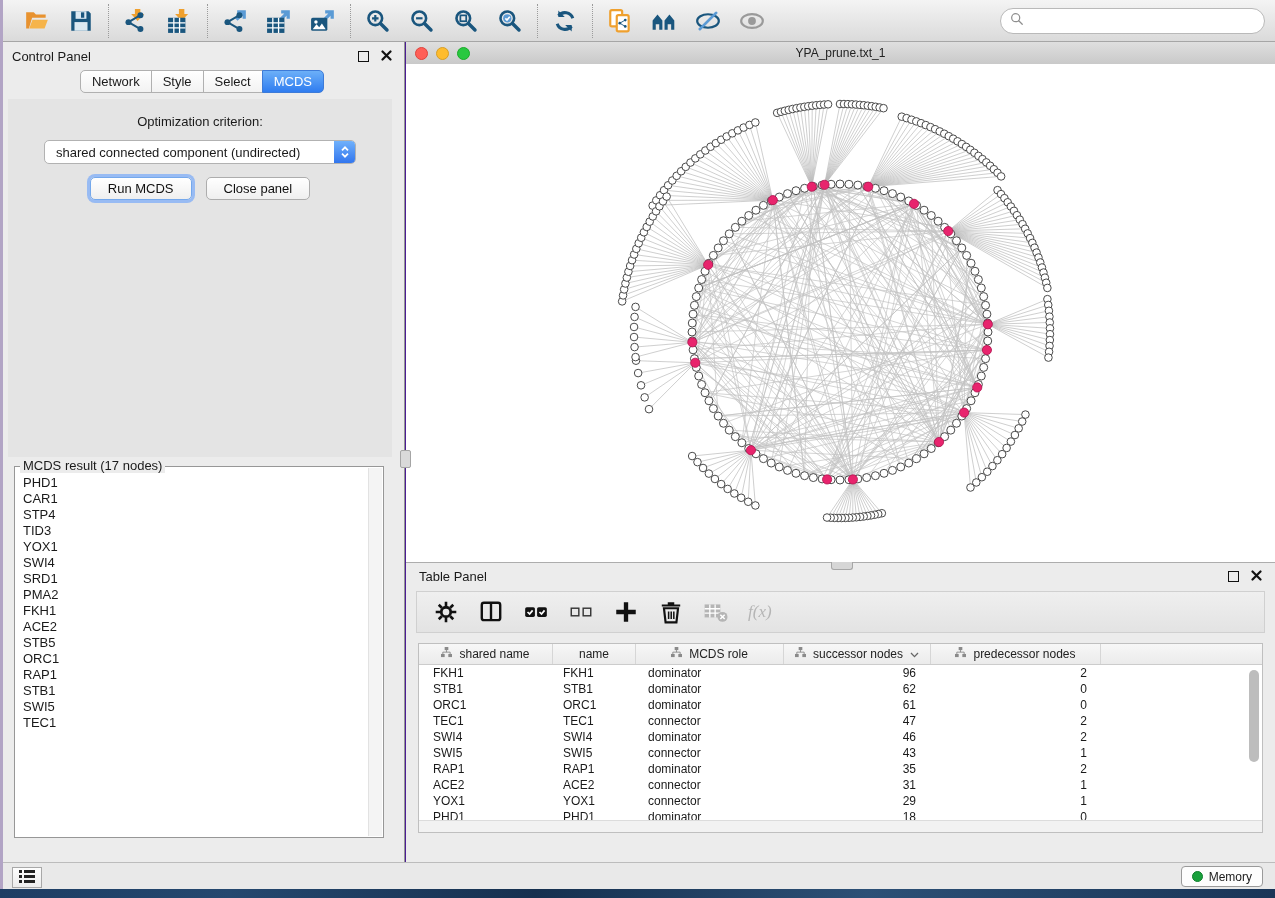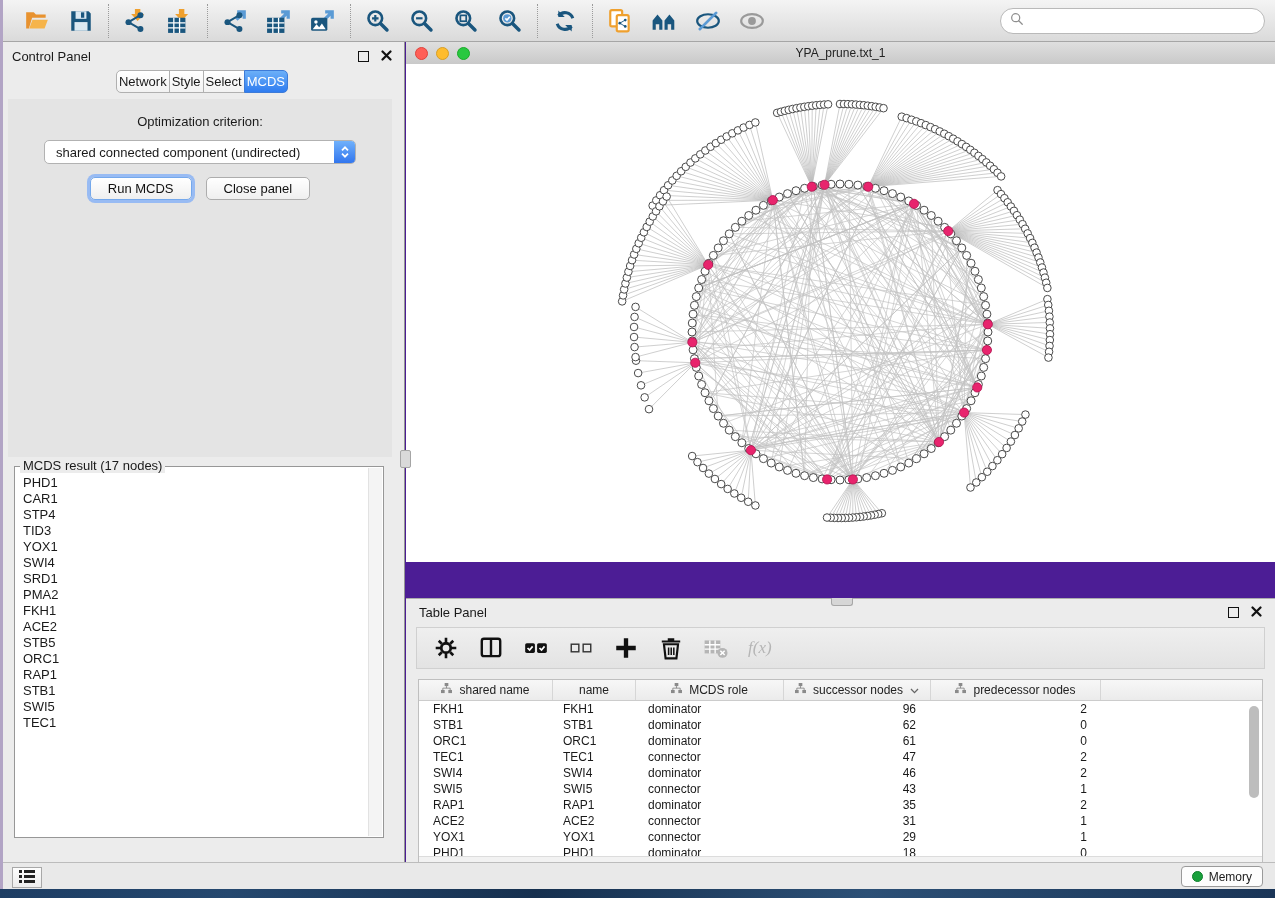--- a/index.html
+++ b/index.html
@@ -21,21 +21,21 @@
   .win-btns{margin-left:auto;display:flex;align-items:center;gap:12px;}
   .float-box{width:9px;height:9px;border:1.6px solid #111;display:inline-block;}
 
   
   .control-panel{position:absolute;left:0;top:42px;width:405px;height:820px;box-sizing:border-box;
     background:#ececec;border-right:1px solid #949494;}
   .cp-header{height:28px;display:flex;align-items:center;padding:0 12px;font-size:13px;}
   .cp-tabs{display:flex;justify-content:center;}
   .seg{display:inline-flex;}
   .seg .seg-btn{border:1px solid #b0b0b0;background:linear-gradient(#ffffff,#f2f2f2);
-    padding:3px 2px;font-size:13px;margin-left:-1px;color:#1a1a1a;cursor:default;}
+    padding:3px 11px;font-size:13px;margin-left:-1px;color:#1a1a1a;cursor:default;}
   .seg .seg-btn:first-child{border-radius:5px 0 0 5px;margin-left:0;}
   .seg .seg-btn:last-child{border-radius:0 5px 5px 0;}
   .seg .seg-btn.active{background:linear-gradient(#6cb0f8,#2f7cf0);color:#fff;border-color:#3d7bd8;}
   .cp-content{position:absolute;left:8px;top:57px;width:384px;height:358px;background:#e4e4e4;}
   .opt-label{text-align:center;padding-top:15px;font-size:13px;}
   .mac-select{position:relative;margin:11px auto 0;width:312px;height:24px;box-sizing:border-box;background:#fff;
     border:1px solid #b2b2b2;border-radius:5px;display:flex;align-items:center;padding-left:11px;font-size:13px;}
   .mac-select .stepper{position:absolute;right:0;top:0;bottom:0;width:21px;
     background:linear-gradient(#70b1fb,#3276ee);border-radius:0 4px 4px 0;
     display:flex;align-items:center;justify-content:center;}
@@ -59,21 +59,21 @@
   .lights{display:flex;gap:8px;z-index:2;}
   .light{width:13px;height:13px;border-radius:50%;box-sizing:border-box;}
   .light.red{background:#ff5f57;border:1px solid #df433c;}
   .light.yellow{background:#febc2e;border:1px solid #d89e24;}
   .light.green{background:#28c840;border:1px solid #1aab29;}
   .net-title{position:absolute;left:0;right:0;text-align:center;font-size:12px;color:#222;}
   .net-canvas{position:absolute;left:0;top:22px;width:869px;height:498px;background:#fff;}
 
   
   .table-panel{position:absolute;left:406px;top:562px;width:869px;height:300px;box-sizing:border-box;
-    background:#ececec;border-top:1px solid #adadad;margin-top:36px;}
+    background:#ececec;border-top:1px solid #adadad;}
   .h-handle{position:absolute;top:-1px;left:50%;margin-left:-10px;width:20px;height:7px;background:#d6d6d6;
     border:1px solid #a6a6a6;border-top:none;border-radius:0 0 3px 3px;}
   .tp-header{height:27px;display:flex;align-items:center;padding:0 13px;font-size:13px;}
   .tp-toolbar{margin:1px 10px 0;height:40px;background:linear-gradient(#efefef,#e3e3e3);
     border:1px solid #d0d0d0;display:flex;align-items:center;gap:19px;padding:0 16px;}
   .tp-btn{display:flex;align-items:center;justify-content:center;}
   .fx{font-family:"Liberation Serif",serif;font-style:italic;font-size:17px;color:#b3b3b3;}
   .tp-table{position:absolute;left:12px;top:80px;width:845px;height:190px;box-sizing:border-box;
     background:#fff;border:1px solid #bfbfbf;overflow:hidden;}
   .thead{display:flex;height:20px;background:linear-gradient(#f7f7f7,#ebebeb);border-bottom:1px solid #cccccc;}

